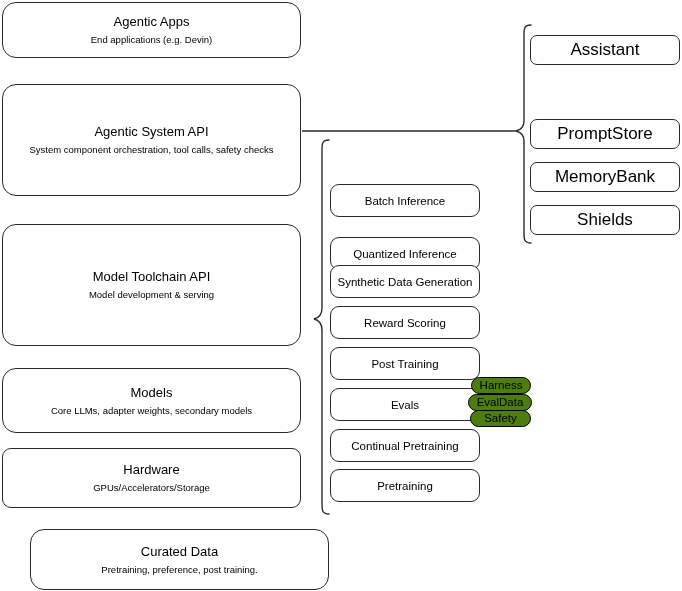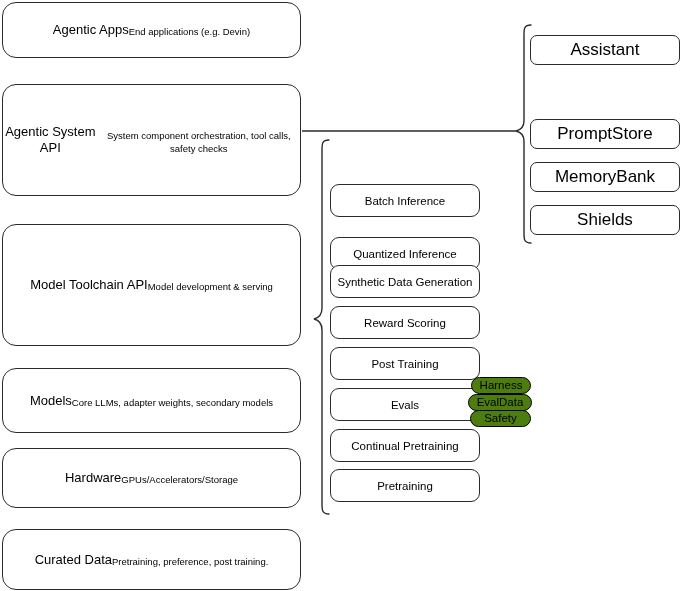--- a/index.html
+++ b/index.html
@@ -17,21 +17,21 @@
     height: 591px;
     overflow: hidden;
     background: #ffffff;
   }
   .node {
     position: absolute;
     box-sizing: border-box;
     border: 1px solid #2a2a2a;
     background: #ffffff;
     display: flex;
-    flex-direction: row;
+    flex-direction: column;
     align-items: center;
     justify-content: center;
     text-align: center;
   }
   
   .layer {
     border-radius: 14px;
     left: 2px;
     width: 299px;
   }
@@ -107,26 +107,26 @@
   <div class="node layer" style="top:224px; height:122px;">
     <div class="title">Model Toolchain API</div>
     <div class="subtitle">Model development &amp; serving</div>
   </div>
 
   <div class="node layer" style="top:368px; height:65px;text-align:center;">
     <div class="title">Models</div>
     <div class="subtitle">Core LLMs, adapter weights, secondary models</div>
   </div>
 
-  <div class="node layer" style="top:448px; height:60px;">
+  <div class="node layer" style="top:448px; height:60px;border-radius:9px;">
     <div class="title">Hardware</div>
     <div class="subtitle">GPUs/Accelerators/Storage</div>
   </div>
 
-  <div class="node layer" style="top:529px; height:61px;">
+  <div class="node layer" style="top:529px; height:61px;margin-left:28px;">
     <div class="title">Curated Data</div>
     <div class="subtitle">Pretraining, preference, post training.</div>
   </div>
 
   <svg class="connector" style="left:300px; top:120px;" width="220" height="24" viewBox="0 0 220 24">
     <path d="M 2 11 L 216 11" stroke="#2a2a2a" stroke-width="1.3" fill="none"></path>
   </svg>
 
   <svg class="brace" style="left:305px; top:138px;" width="26" height="378" viewBox="0 0 26 378">
     <path d="M 24 2

